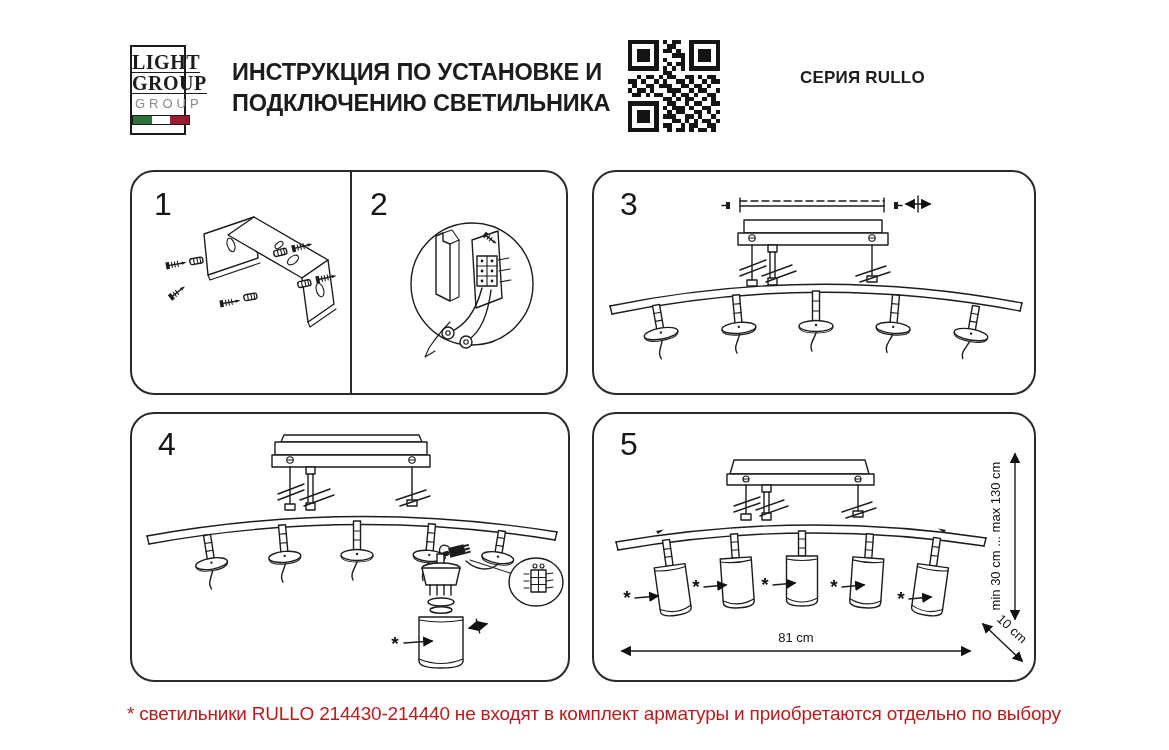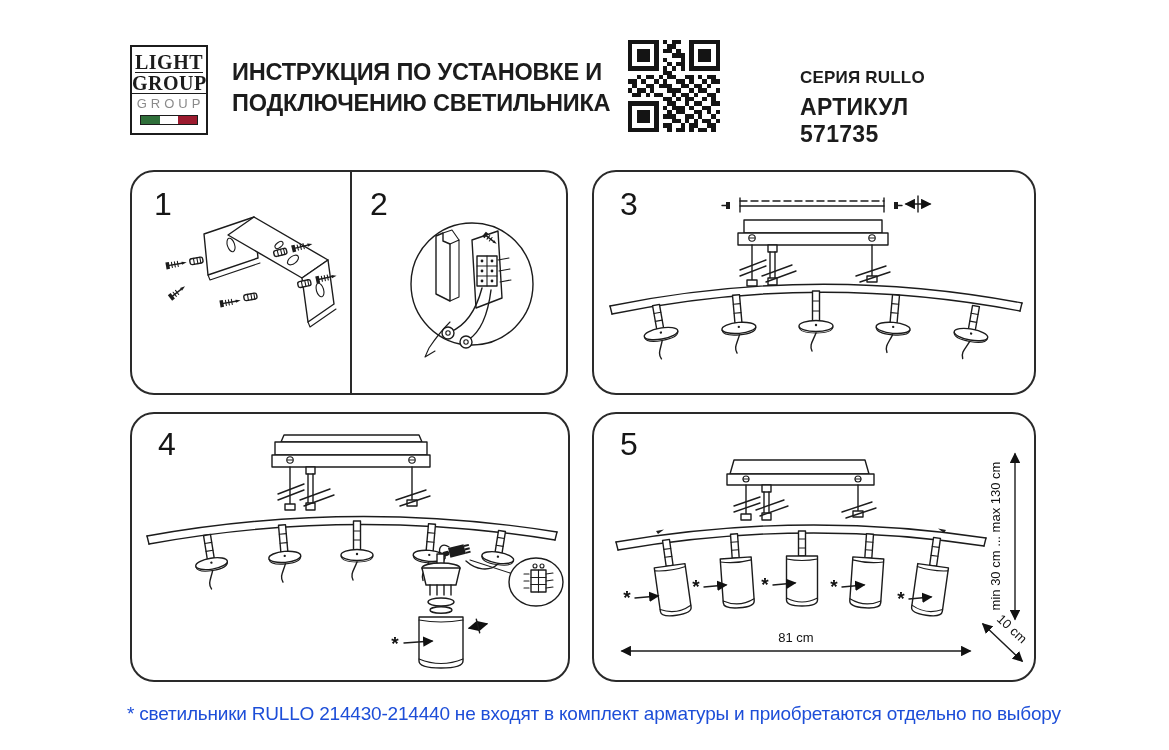--- a/index.html
+++ b/index.html
@@ -1,20 +1,20 @@
 <!DOCTYPE html>
 <html><head>
 <meta charset="utf-8">
 <style>
   html,body{margin:0;padding:0;background:#fff;}
   .page{position:relative;width:1169px;height:750px;background:#fff;overflow:hidden;
         font-family:"Liberation Sans",sans-serif;color:#1c1c1c;}
 
   
-  .logo{position:absolute;left:130px;top:45px;width:78px;height:90px;border:2px solid #1c1c1c;
+  .logo{position:absolute;left:130px;top:45px;width:56px;height:90px;border:2px solid #1c1c1c;
         background:#fff;box-sizing:border-box;text-align:center;padding-top:5px;}
   .logo-word{display:inline-block;font-family:"Liberation Serif",serif;font-weight:700;
              font-size:20px;line-height:20px;letter-spacing:.5px;border-bottom:1.5px solid #1c1c1c;}
   .logo-group{font-size:13px;letter-spacing:4px;color:#8a8a8a;margin-top:2px;margin-left:3px;}
   .logo-flag{margin:4px auto 0;width:56px;height:8px;border:1px solid #1c1c1c;display:flex;box-sizing:content-box;}
   .logo-flag div{height:100%;}
   .flag-green{width:34%;background:#2f6f3a;}
   .flag-white{width:32%;background:#ffffff;}
   .flag-red{width:34%;background:#9c1b2f;}
 
@@ -34,21 +34,21 @@
   .panel{position:absolute;border:2px solid #2a2a2a;border-radius:24px;background:#fff;box-sizing:border-box;}
   #panel12{left:130px;top:170px;width:438px;height:225px;}
   #panel3 {left:592px;top:170px;width:444px;height:225px;}
   #panel4 {left:130px;top:412px;width:440px;height:270px;}
   #panel5 {left:592px;top:412px;width:444px;height:270px;}
   .divider{position:absolute;left:218px;top:0;bottom:0;width:2px;background:#2a2a2a;}
   .panel svg{position:absolute;left:0;top:0;}
   .panel-num{position:absolute;font-size:32px;font-weight:500;color:#161616;}
 
   
-  .footnote{position:absolute;left:127px;top:703px;font-size:19px;letter-spacing:-.2px;color:#1d4ed8;}
+  .footnote{position:absolute;left:127px;top:703px;font-size:19px;letter-spacing:-.2px;color:#b91c1c;}
 
   
   .ln{stroke:#1c1c1c;stroke-width:1.4;fill:none;stroke-linecap:round;stroke-linejoin:round;}
   .thin{stroke-width:1.1;}
   .fil{fill:#1c1c1c;stroke:none;}
   .wht{fill:#fff;stroke:#1c1c1c;stroke-width:1.4;stroke-linejoin:round;}
   .dash{stroke-dasharray:7 4;}
   text.dim{font-family:"Liberation Sans",sans-serif;font-size:13px;fill:#111;}
   text.ast{font-family:"Liberation Sans",sans-serif;font-size:19px;font-weight:700;fill:#111;}
 </style>
@@ -520,21 +520,20 @@
       <div></div>
       <div class="on"></div>
       <div class="on"></div>
       <div></div>
       <div class="on"></div>
       <div></div>
     </div>
 
   <div class="meta">
     <div class="series">СЕРИЯ RULLO</div>
-    <div class="article">АРТИКУЛ 571735</div>
   </div>
 
   <div class="panel" id="panel12">
     <div class="divider"></div>
     <span class="panel-num" style="left:22px;top:14px">1</span>
     <span class="panel-num" style="left:238px;top:14px">2</span>
 
     <svg width="434" height="221" viewBox="0 0 434 221">
 
       <g>

